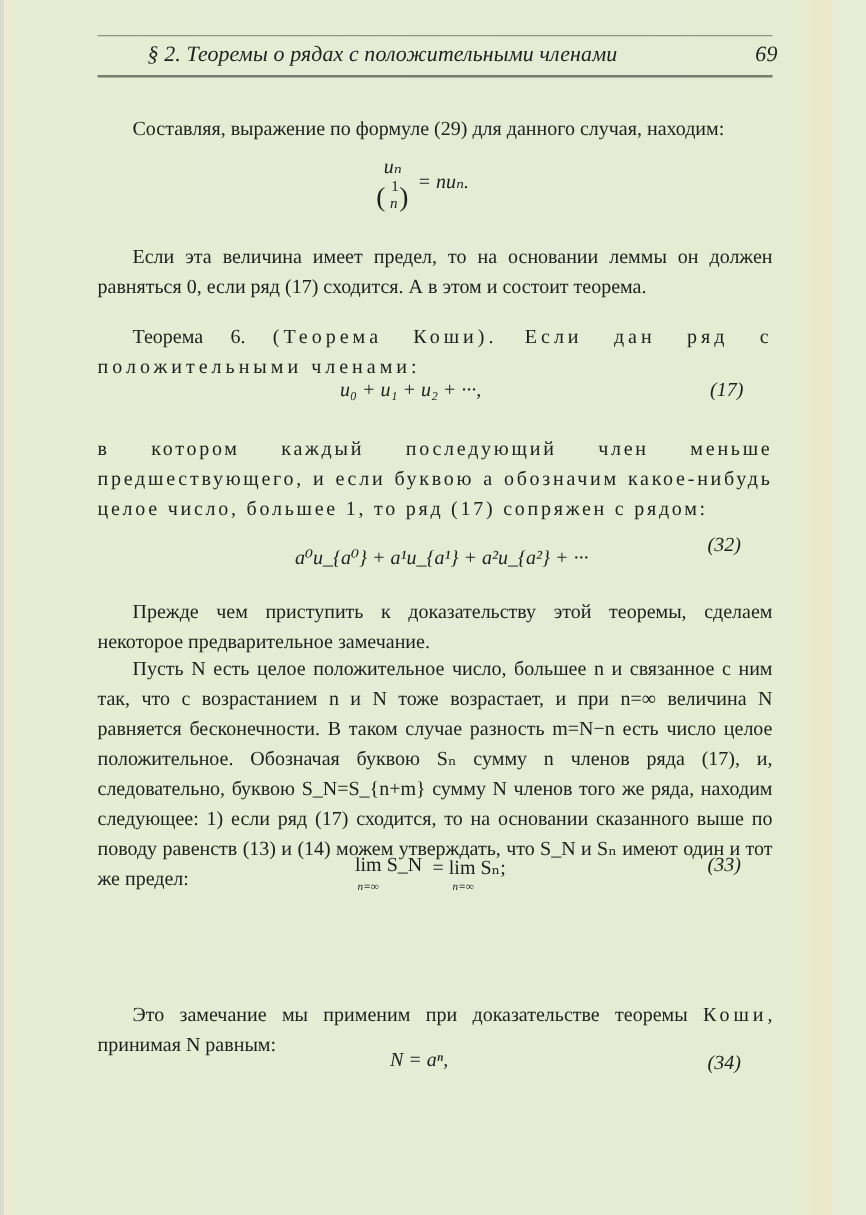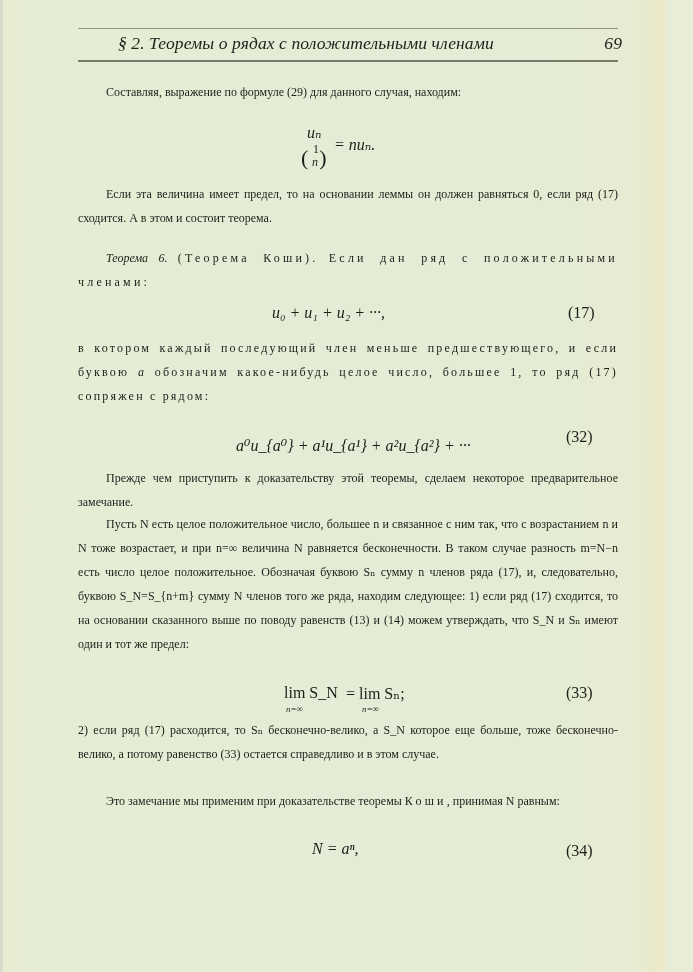--- a/index.html
+++ b/index.html
@@ -20,29 +20,29 @@
     .rule.top { top: 28px; height: 1px; opacity:0.55; }
     .rule.bottom { top: 60px; height: 2px; opacity:0.7; }
     .header {
       position:absolute; left:118px; top:33px; width:500px; height:24px;
       font-style: italic; font-size: 17.5px; letter-spacing: 0.1px;
     }
     .header .title { position:absolute; left:0; top:0; }
     .header .pgnum { position:absolute; right:-4px; top:0; font-style: italic; }
     .p {
       position:absolute; left:78px; width:540px;
-      font-size: 12px; line-height: 24px; text-align: justify;
+      font-size: 16px; line-height: 24px; text-align: justify; margin-top: 12px;
     }
     .indent { text-indent: 28px; }
     .sp { letter-spacing: 3.2px; }
-    .it { font-style: italic; }
+    .it { }
     .formula {
       position:absolute; font-style: italic; font-size: 16px;
     }
-    .eqnum { position:absolute; font-size: 16px; }
+    .eqnum { position:absolute; font-size: 16px; font-style: italic; }
     .limsub { position:absolute; font-size: 9px; font-style: italic; }
   </style>
 </head>
 <body>
 
 <div class="page">
   <div class="edge-left"></div>
   <div class="edge-right"></div>
 
   <div class="rule top"></div>
@@ -81,21 +81,20 @@
   <div class="p indent" style="top:466px;">Прежде чем приступить к доказательству этой теоремы, сделаем некоторое предварительное замечание.</div>
 
   <div class="p indent" style="top:512px;">Пусть N есть целое положительное число, большее n и связанное с ним так, что с возрастанием n и N тоже возрастает, и при n=∞ величина N равняется бесконечности. В таком случае разность m=N−n есть число целое положительное. Обозначая буквою Sₙ сумму n членов ряда (17), и, следовательно, буквою S_N=S_{n+m} сумму N членов того же ряда, находим следующее: 1) если ряд (17) сходится, то на основании сказанного выше по поводу равенств (13) и (14) можем утверждать, что S_N и Sₙ имеют один и тот же предел:</div>
 
   <div class="formula" style="left:284px; top:684px; font-style:normal;">lim S_N</div>
   <div class="formula" style="left:346px; top:684px; font-style:normal;">= lim Sₙ;</div>
   <div class="limsub" style="left:286px; top:704px;">n=∞</div>
   <div class="limsub" style="left:362px; top:704px;">n=∞</div>
   <div class="eqnum" style="left:566px; top:684px;">(33)</div>
 
-  <div class="p" style="top:718px;">2) если ряд (17) расходится, то Sₙ бесконечно-велико, а S_N которое еще больше, тоже бесконечно-велико, а потому равенство (33) остается справедливо и в этом случае.</div>
 
   <div class="p indent" style="top:789px;">
     <span>Это замечание мы применим при доказательстве теоремы </span><span class="sp">Коши</span><span>, принимая N равным:</span>
   </div>
 
   <div class="formula" style="left:312px; top:840px;">N = aⁿ,</div>
   <div class="eqnum" style="left:566px; top:842px;">(34)</div>
 
 </div>
 

